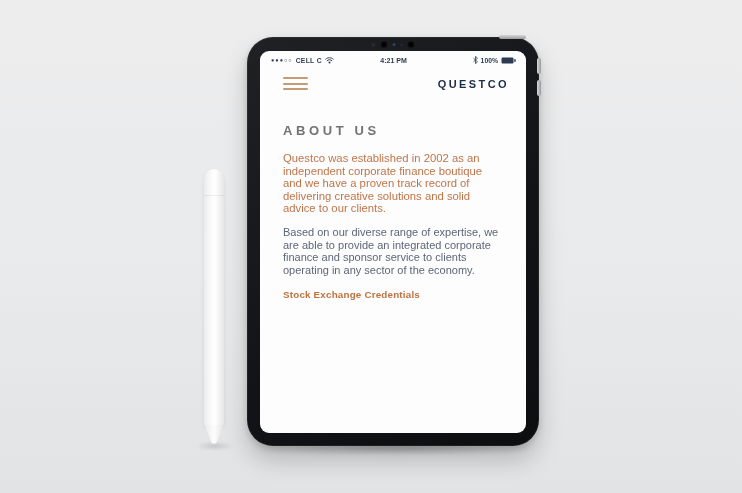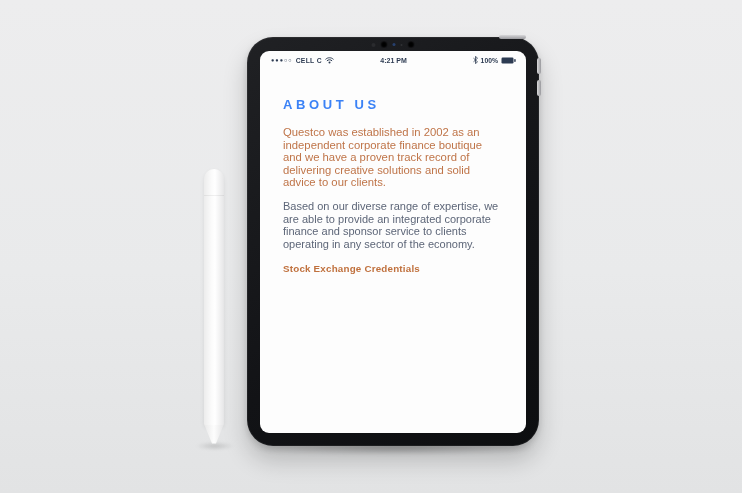--- a/index.html
+++ b/index.html
@@ -82,21 +82,21 @@
   .site-header{
     display:flex;justify-content:space-between;align-items:center;
     padding:13px 17px 0 23px;
   }
   .hamburger{width:25px;height:13px;display:flex;flex-direction:column;justify-content:space-between;cursor:pointer;}
   .hamburger span{display:block;height:2px;background:#c59a74;border-radius:1px;}
   .logo{font-size:11px;font-weight:bold;letter-spacing:2.4px;color:#1e2c49;}
   
   .content{padding:0 16px 0 23px;}
   .page-title{
-    margin:33px 0 14px;font-size:13px;font-weight:800;letter-spacing:3.6px;color:#3b82f6;
+    margin:33px 0 14px;font-size:13px;font-weight:800;letter-spacing:3.6px;color:#737373;
   }
   .intro{
     margin-top:9px;font-size:11.3px;line-height:12.6px;font-weight:normal;
     color:#bf7448;white-space:pre-line;
   }
   .body-para{
     margin-top:0;font-size:11px;line-height:12.6px;
     color:#5d6678;white-space:pre-line;
   }
   .section-title{
@@ -149,20 +149,28 @@
           <path d="M2.5 0.3 L2.5 7.7 M2.5 0.3 L4.5 2.2 L0.5 5.8 M2.5 7.7 L4.5 5.8 L0.5 2.2" stroke="#2d3b52" stroke-width="0.8" fill="none"></path>
         </svg>
         <span class="battery-pct">100%</span>
         <svg class="icon-svg" width="15" height="7" viewBox="0 0 15 7">
           <rect x="0.5" y="0.5" width="12" height="6" rx="1.2" fill="#2d3b52"></rect>
           <rect x="13.2" y="2" width="1.5" height="3" rx="0.7" fill="#2d3b52"></rect>
         </svg>
       </div>
     </div>
 
+    <div class="site-header">
+      <div class="hamburger">
+        <span></span>
+        <span></span>
+        <span></span>
+      </div>
+      <div class="logo">QUESTCO</div>
+    </div>
 
     <div class="content">
       <h1 class="page-title">ABOUT US</h1>
       <p class="intro">Questco was established in 2002 as an
 independent corporate finance boutique
 and we have a proven track record of
 delivering creative solutions and solid
 advice to our clients.</p>
       <p class="body-para">Based on our diverse range of expertise, we
 are able to provide an integrated corporate

